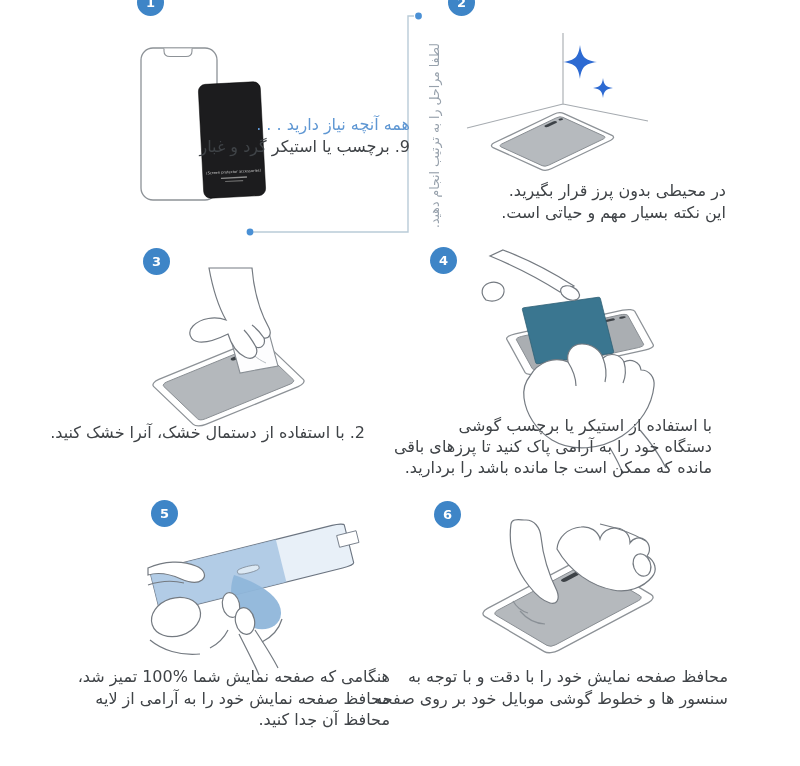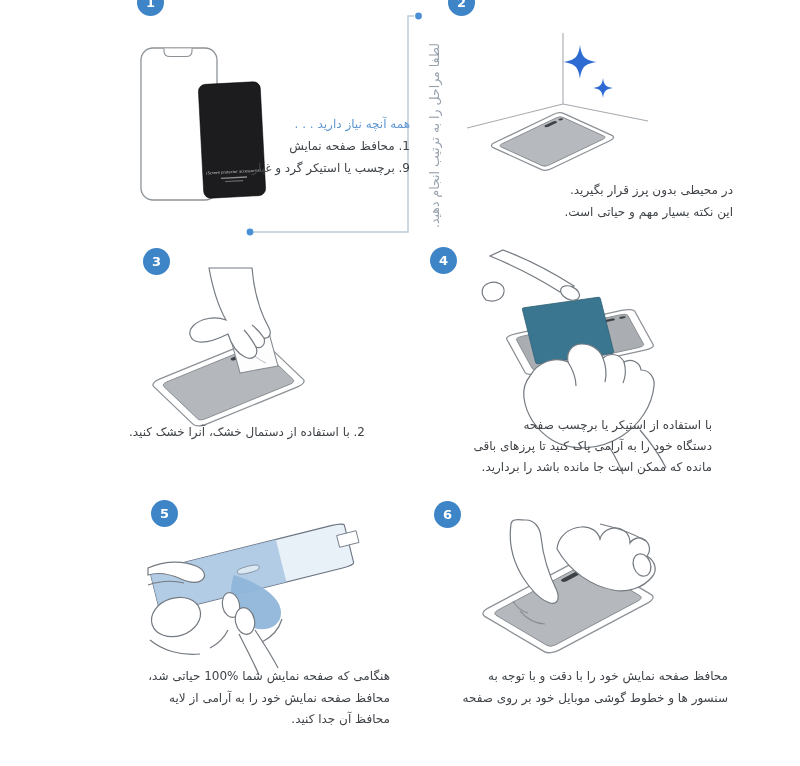--- a/index.html
+++ b/index.html
@@ -8,25 +8,25 @@
   .illustrations{position:absolute;left:0;top:0;width:800px;height:766px;}
   .badge{position:absolute;width:27px;height:27px;border-radius:50%;background:#3e85c7;
          color:#fff;font-size:13px;font-weight:bold;display:flex;align-items:center;
          justify-content:center;z-index:5;}
   #b1{left:137px;top:-11px}
   #b2{left:448px;top:-11px}
   #b3{left:143px;top:248px}
   #b4{left:430px;top:247px}
   #b5{left:151px;top:500px}
   #b6{left:434px;top:501px}
-  .rtl-block{position:absolute;direction:rtl;text-align:right;font-size:12px;
+  .rtl-block{position:absolute;direction:rtl;text-align:right;font-size:16px;
              line-height:21.5px;color:#3f4347;white-space:nowrap;z-index:4;}
   .rtl-block div{display:block;}
   #t1{top:114px;right:390px;line-height:21.8px}
-  #t2{top:180px;right:67px}
+  #t2{top:180px;right:74px}
   #t3{top:422px;right:435px}
   #t4{top:415px;right:88px;line-height:21px}
   #t5{top:666px;right:410px}
   #t6{top:666px;right:72px}
   .lead{color:#5f97d3;}
   #vnote{position:absolute;left:339px;top:128px;width:190px;text-align:center;
          transform:rotate(-90deg);transform-origin:center;font-size:12.5px;
          color:#97a1ac;direction:rtl;white-space:nowrap;z-index:3;}
 </style>
 </head>
@@ -167,41 +167,40 @@
   <div class="badge" id="b2">2</div>
   <div class="badge" id="b3">3</div>
   <div class="badge" id="b4">4</div>
   <div class="badge" id="b5">5</div>
   <div class="badge" id="b6">6</div>
 
   <div id="vnote">لطفا مراحل را به ترتیب انجام دهید.</div>
 
   <div class="rtl-block" id="t1">
     <div class="lead">همه آنچه نیاز دارید . . .</div>
-    <div>1. محافظ صفحه نمایش</div>
     <div>9. برچسب یا استیکر گرد و غبار</div>
   </div>
 
   <div class="rtl-block" id="t2">
     <div>در محیطی بدون پرز قرار بگیرید.</div>
     <div>این نکته بسیار مهم و حیاتی است.</div>
   </div>
 
   <div class="rtl-block" id="t3">
     <div>2. با استفاده از دستمال خشک، آنرا خشک کنید.</div>
   </div>
 
   <div class="rtl-block" id="t4">
-    <div>با استفاده از استیکر یا برچسب صفحه</div>
+    <div>با استفاده از استیکر یا برچسب گوشی</div>
     <div>دستگاه خود را به آرامی پاک کنید تا پرزهای باقی</div>
     <div>مانده که ممکن است جا مانده باشد را بردارید.</div>
   </div>
 
   <div class="rtl-block" id="t5">
-    <div>هنگامی که صفحه نمایش شما %100 حیاتی شد،</div>
+    <div>هنگامی که صفحه نمایش شما %100 تمیز شد،</div>
     <div>محافظ صفحه نمایش خود را به آرامی از لایه</div>
     <div>محافظ آن جدا کنید.</div>
   </div>
 
   <div class="rtl-block" id="t6">
     <div>محافظ صفحه نمایش خود را با دقت و با توجه به</div>
     <div>سنسور ها و خطوط گوشی موبایل خود بر روی صفحه</div>
   </div>
 
 </div>

